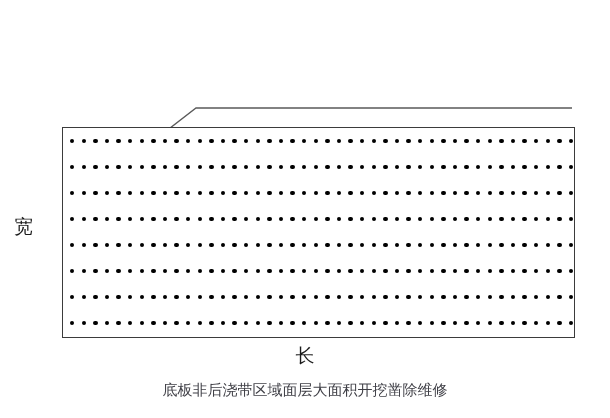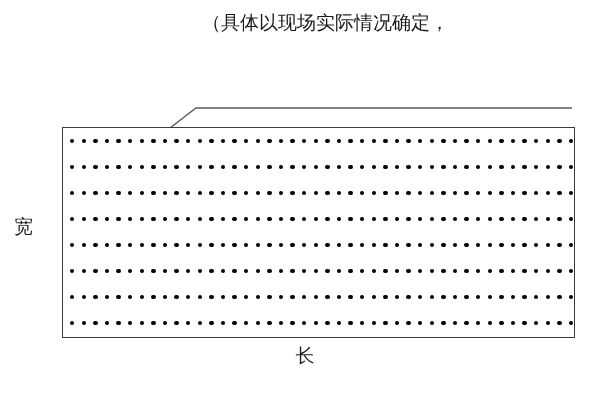--- a/index.html
+++ b/index.html
@@ -113,21 +113,20 @@
     line-height: 22px;
     font-family: "Liberation Serif", "DejaVu Serif", serif;
   }
 </style>
 </head>
 <body>
 
 <div id="page">
 
   <div id="annotation">
-    <div class="ann-line l2">（具体以现场实际情况确定，</div>
   </div>
 
   <svg id="leader" viewBox="0 0 610 418">
     <polyline id="leader-path" fill="none" stroke="#5a5a5a" stroke-width="1.3" stroke-linejoin="miter" points="90,190 196,108 572,108"></polyline>
   </svg>
 
   <div id="slab" style="border-color: rgb(59, 59, 59);">
     <div id="dotgrid">
         <div class="dot-row" style="top: 10.8px;">
           <span class="dot" style="left: 7px; width: 4.4px; height: 4.4px; background: rgb(0, 0, 0);"></span>
@@ -496,14 +495,15 @@
           <span class="dot" style="left: 482.6px; width: 4.4px; height: 4.4px; background: rgb(0, 0, 0);"></span>
           <span class="dot" style="left: 494.2px; width: 4.4px; height: 4.4px; background: rgb(0, 0, 0);"></span>
           <span class="dot" style="left: 505.8px; width: 4.4px; height: 4.4px; background: rgb(0, 0, 0);"></span>
         </div>
       </div>
   </div>
 
   <div id="label-width">宽</div>
   <div id="label-length">长</div>
 
+  <div id="caption">底板非后浇带区域面层大面积开挖凿除维修</div>
 
 </div>
 
 </body></html>

